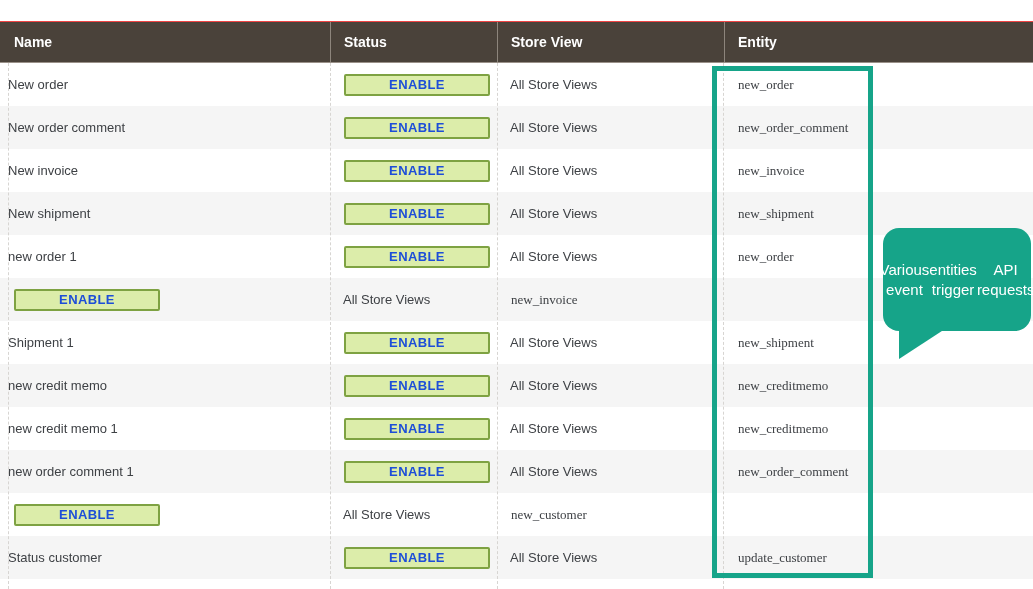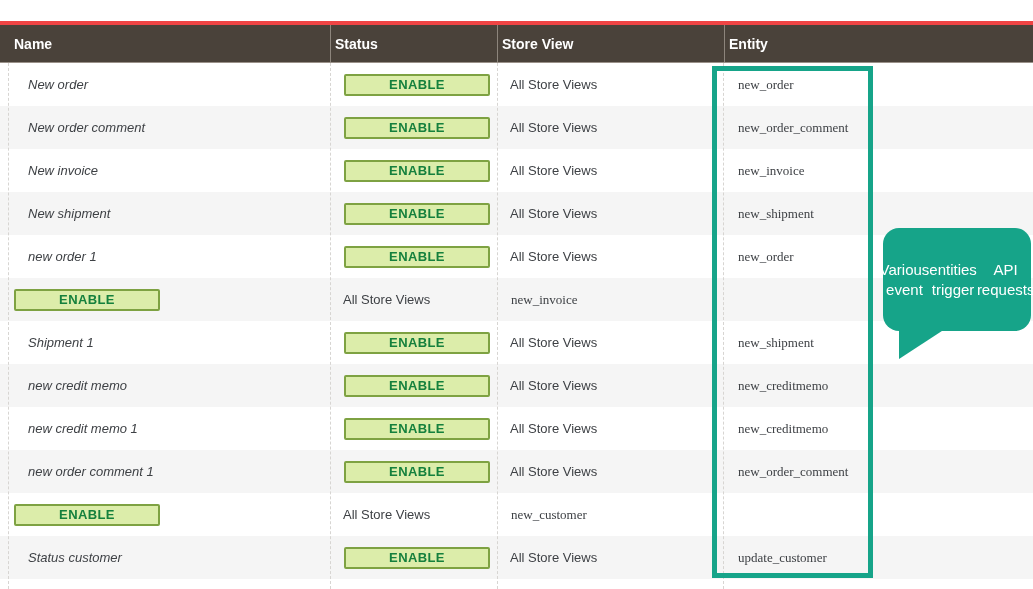--- a/index.html
+++ b/index.html
@@ -15,59 +15,59 @@
     background: #ffffff;
   }
   .grid { position: absolute; top: 21px; left: 0; width: 1033px; }
 
   
   .thead {
     display: grid;
     grid-template-columns: 330px 167px 227px 1fr;
     height: 42px;
     background: #4a423a;
-    border-top: 4px solid #ef4444;
+    border-top: 1px solid #ef4444;
     border-bottom: 1px solid #9a9189;
     box-sizing: border-box;
   }
   .th {
     display: flex; align-items: center;
-    padding-left: 4px;
+    padding-left: 13px;
     color: #ffffff; font-size: 14px; font-weight: bold;
     border-left: 1px solid #8d857c;
     box-sizing: border-box;
     cursor: pointer;
   }
   .th:first-child { border-left: none; padding-left: 14px; }
 
   
   .tr {
     display: grid;
     grid-template-columns: 330px 167px 227px 1fr;
     height: 43px;
     align-items: center;
     font-size: 13px;
     color: #3e4145;
     background: #ffffff;
   }
   .tbody .tr:nth-child(even) { background: #f5f5f5; }
   .td { overflow: hidden; white-space: nowrap; }
-  .td.c-name   { padding-left: 28px; font-style: italic; }
+  .td.c-name   { padding-left: 8px; }
   .td.c-store  { padding-left: 13px; }
   .td.c-entity { padding-left: 14px; font-family: Liberation Serif, serif; }
 
   
   .enable-btn {
     display: flex; align-items: center; justify-content: center;
     margin-left: 14px;
     width: 146px; height: 22px;
     background: #dcedaa;
     border: 2px solid #7ea242;
     border-radius: 2px;
-    color: #15803d;
+    color: #1d4ed8;
     font-family: inherit;
     font-size: 13px; font-weight: bold;
     letter-spacing: 0.4px;
     padding: 0;
     box-sizing: border-box;
     cursor: pointer;
   }
 
   
   .vline {

